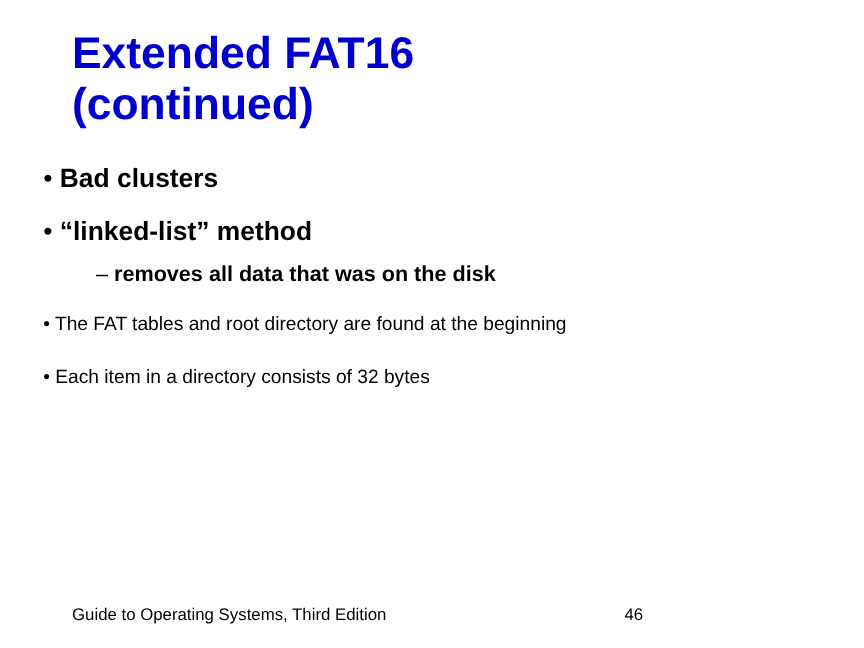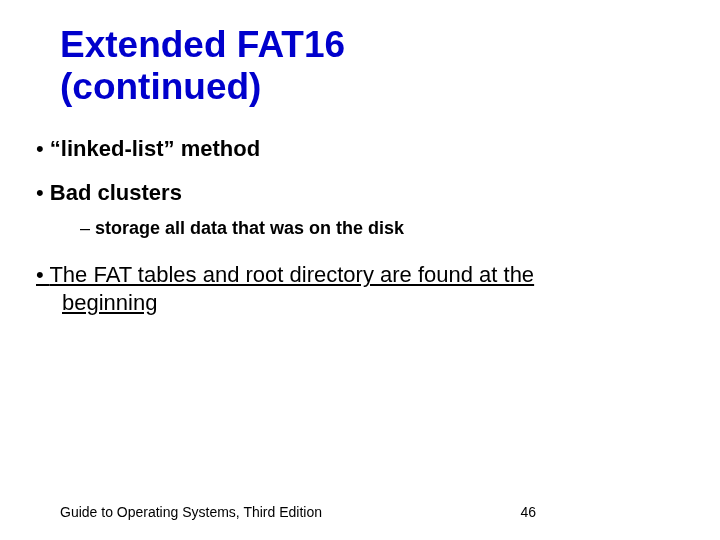--- a/index.html
+++ b/index.html
@@ -31,27 +31,26 @@
     margin: 0 0 18px 0;
     padding-left: 26px;
     text-indent: -26px;
   }
   .level1::before {
     content: "•  ";
     color: #000;
     font-weight: normal;
   }
   .level1-plain {
-    font-size: 22px;
+    font-size: 16px;
     font-weight: normal;
     margin: 0 0 24px 0;
     padding-left: 26px;
     text-indent: -26px;
     line-height: 1.25;
-    text-decoration: underline;
   }
   .level1-plain::before {
     content: "•  ";
     color: #000;
   }
   .level2 {
     font-size: 18px;
     font-weight: bold;
     margin: -6px 0 22px 44px;
     padding-left: 18px;
@@ -74,27 +73,28 @@
   }
   .footer-left { padding-left: 24px; }
 </style>
 </head>
 <body>
 
 <div class="slide">
 
   <h1 class="title">Extended FAT16 (continued)</h1>
 
+  <p class="level1">Bad clusters</p>
+
   <p class="level1">“linked-list” method</p>
 
-  <p class="level1">Bad clusters</p>
-
-  <p class="level2">storage all data that was on the disk</p>
+  <p class="level2">removes all data that was on the disk</p>
 
   <p class="level1-plain">The FAT tables and root directory are found at the beginning</p>
 
+  <p class="level1-plain">Each item in a directory consists of 32 bytes</p>
 
   <div class="footer">
     <span class="footer-left">Guide to Operating Systems, Third Edition</span>
     <span>46</span>
   </div>
 
 </div>
 
 </body></html>

